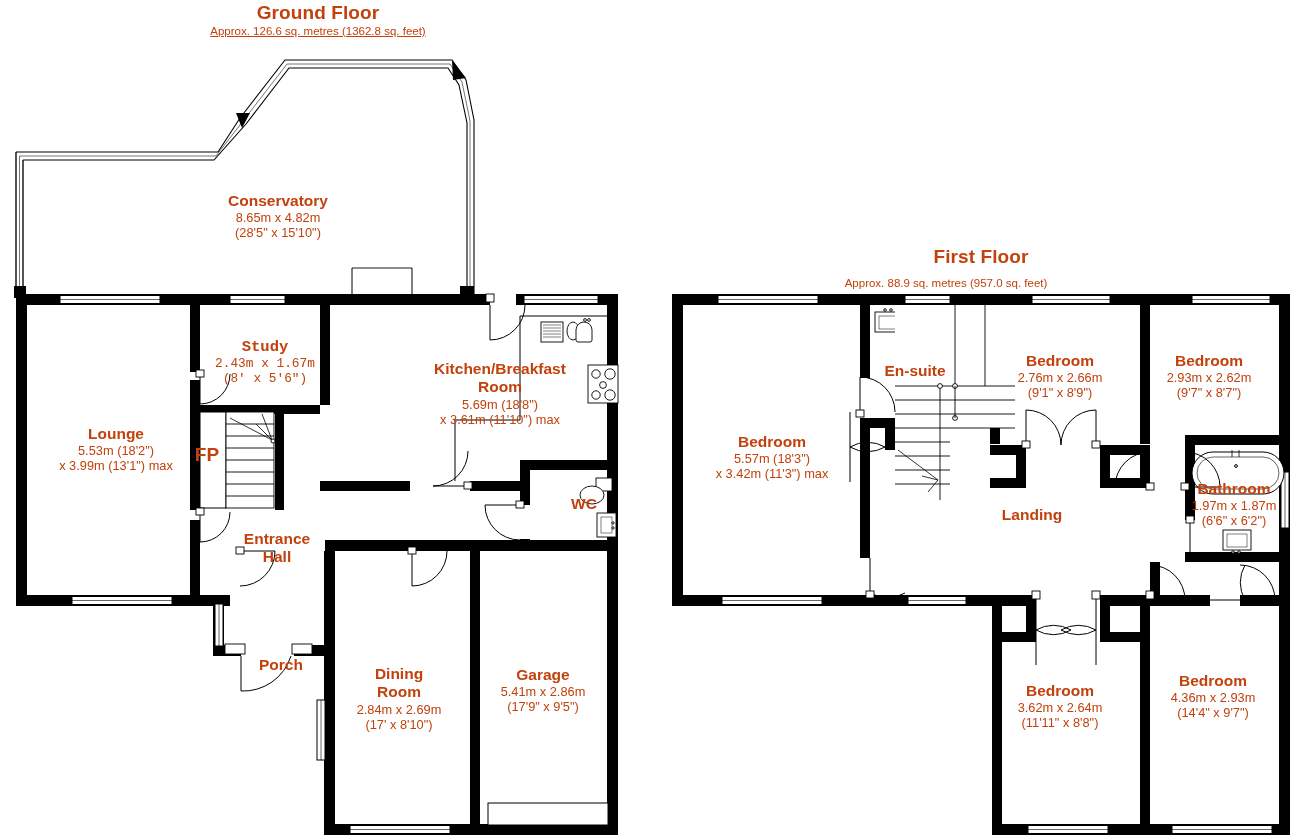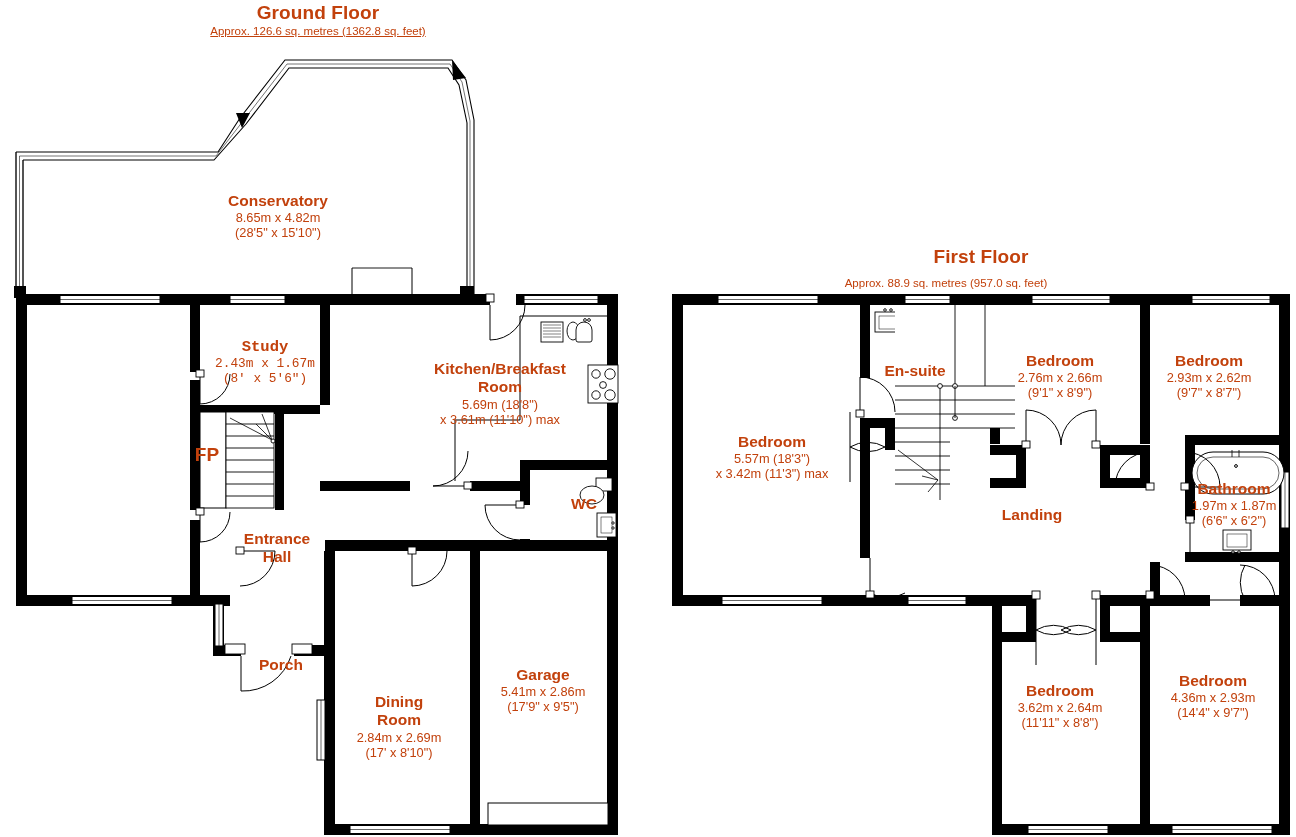--- a/index.html
+++ b/index.html
@@ -462,20 +462,25 @@
 
   <div class="lbl floor-title center-x" style="left:318px; top:2px;">Ground Floor</div>
   <div class="lbl floor-sub center-x" style="left:318px; top:25px;text-decoration:underline;">Approx. 126.6 sq. metres (1362.8 sq. feet)</div>
 
   <div class="lbl center-x" style="left:278px; top:192px;">
     <div class="room-name">Conservatory</div>
     <div class="room-dim">8.65m x 4.82m</div>
     <div class="room-dim">(28'5" x 15'10")</div>
   </div>
 
+  <div class="lbl center-x" style="left:116px; top:425px;">
+    <div class="room-name">Lounge</div>
+    <div class="room-dim">5.53m (18'2")</div>
+    <div class="room-dim">x 3.99m (13'1") max</div>
+  </div>
 
   <div class="lbl fp-lbl center-x" style="left:207px; top:444px;">FP</div>
 
   <div class="lbl center-x" style="left:265px; top:338px;font-family:Liberation Mono, monospace;">
     <div class="room-name">Study</div>
     <div class="room-dim">2.43m x 1.67m</div>
     <div class="room-dim">(8' x 5'6")</div>
   </div>
 
   <div class="lbl center-x" style="left:460px; top:360px;margin-left:40px;">
@@ -487,21 +492,21 @@
 
   <div class="lbl room-name center-x" style="left:584px; top:495px;">WC</div>
 
   <div class="lbl center-x" style="left:277px; top:530px;">
     <div class="room-name">Entrance</div>
     <div class="room-name">Hall</div>
   </div>
 
   <div class="lbl room-name center-x" style="left:281px; top:613px;margin-top:43px;">Porch</div>
 
-  <div class="lbl center-x" style="left:399px; top:665px;margin-top:28px;">
+  <div class="lbl center-x" style="left:399px; top:665px;">
     <div class="room-name">Dining</div>
     <div class="room-name">Room</div>
     <div class="room-dim">2.84m x 2.69m</div>
     <div class="room-dim">(17' x 8'10")</div>
   </div>
 
   <div class="lbl center-x" style="left:543px; top:666px;">
     <div class="room-name">Garage</div>
     <div class="room-dim">5.41m x 2.86m</div>
     <div class="room-dim">(17'9" x 9'5")</div>

